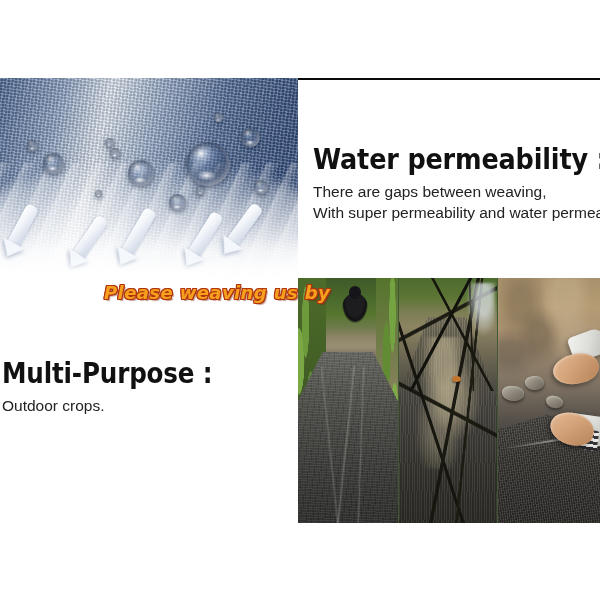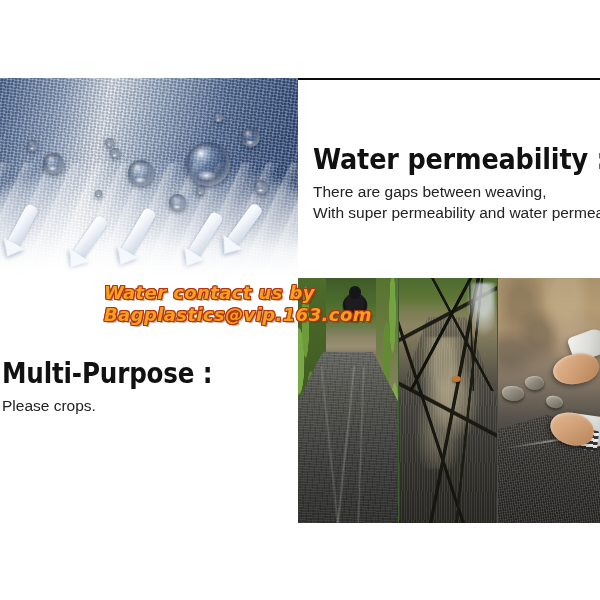--- a/index.html
+++ b/index.html
@@ -551,28 +551,27 @@
 
   <div class="block-permeability">
     <div class="heading">Water permeability :</div>
     <div class="body-copy">
       <span class="line">There are gaps between weaving,</span>
       <span class="line">With super permeability and water permeability</span>
     </div>
   </div>
 
   <div class="contact-overlay">
-    <span class="line">Water contact us by</span>
-    <span class="line">Bagplastics@vip.163.com</span>
+    <span class="line">Please weaving us by</span>
   </div>
 
   <div class="block-multipurpose">
     <div class="heading">Multi-Purpose :</div>
     <div class="body-copy">
-      <span class="line">Please crops.</span>
+      <span class="line">Outdoor crops.</span>
     </div>
   </div>
 
   <div class="photo-strip">
 
     <div class="photo photo-1">
       <div class="scene"></div>
       <div class="left-foliage"></div>
       <div class="right-foliage"></div>
       <div class="fabric-run"></div>

